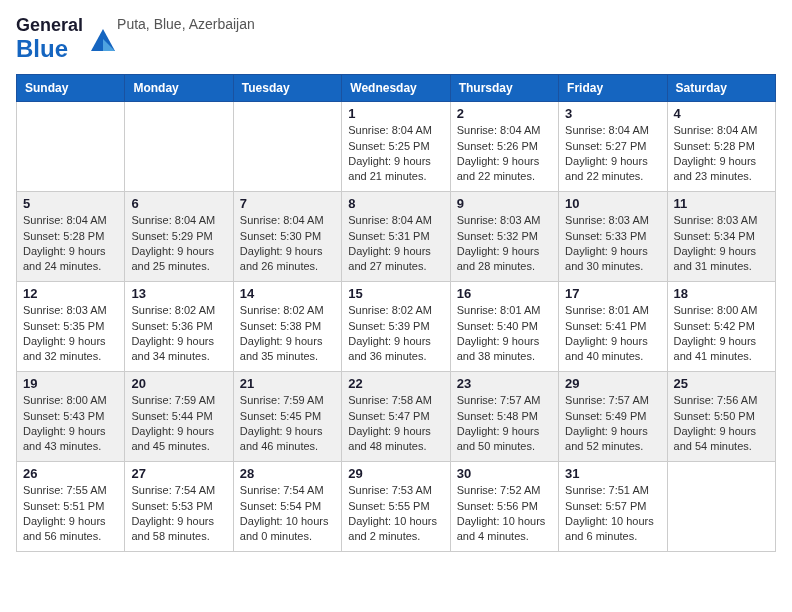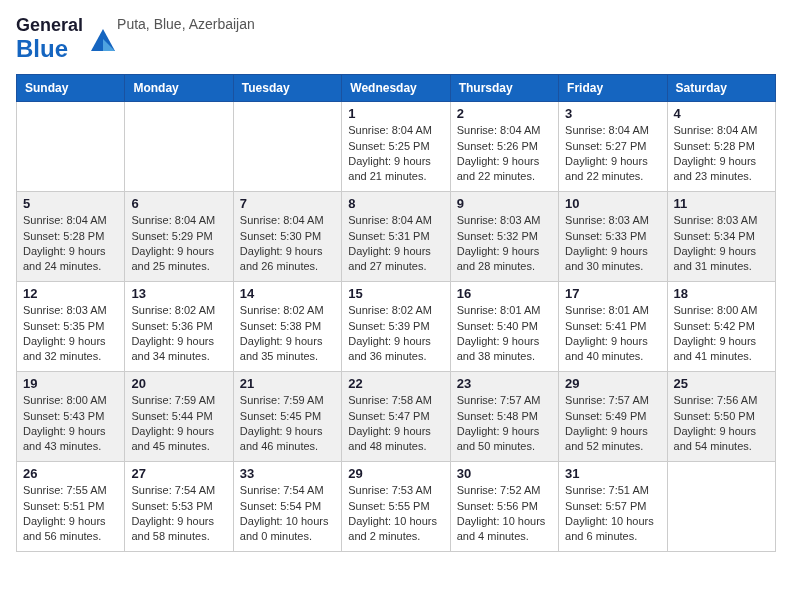--- a/index.html
+++ b/index.html
@@ -232,21 +232,21 @@
       <tr class="row-white">
         <td>
           <div class="day-number">26</div>
           <div class="day-info">Sunrise: 7:55 AM<br>Sunset: 5:51 PM<br>Daylight: 9 hours and 56 minutes.</div>
         </td>
         <td>
           <div class="day-number">27</div>
           <div class="day-info">Sunrise: 7:54 AM<br>Sunset: 5:53 PM<br>Daylight: 9 hours and 58 minutes.</div>
         </td>
         <td>
-          <div class="day-number">33</div>
+          <div class="day-number">28</div>
           <div class="day-info">Sunrise: 7:54 AM<br>Sunset: 5:54 PM<br>Daylight: 10 hours and 0 minutes.</div>
         </td>
         <td>
           <div class="day-number">29</div>
           <div class="day-info">Sunrise: 7:53 AM<br>Sunset: 5:55 PM<br>Daylight: 10 hours and 2 minutes.</div>
         </td>
         <td>
           <div class="day-number">30</div>
           <div class="day-info">Sunrise: 7:52 AM<br>Sunset: 5:56 PM<br>Daylight: 10 hours and 4 minutes.</div>
         </td>

